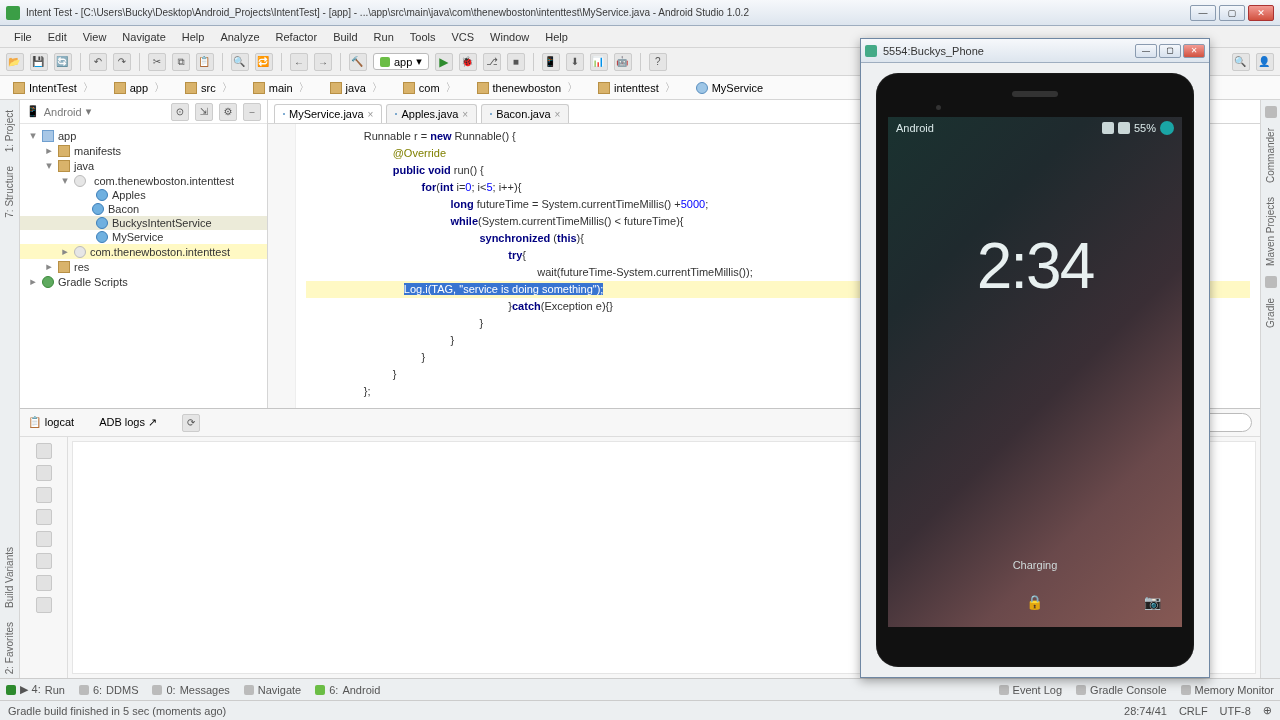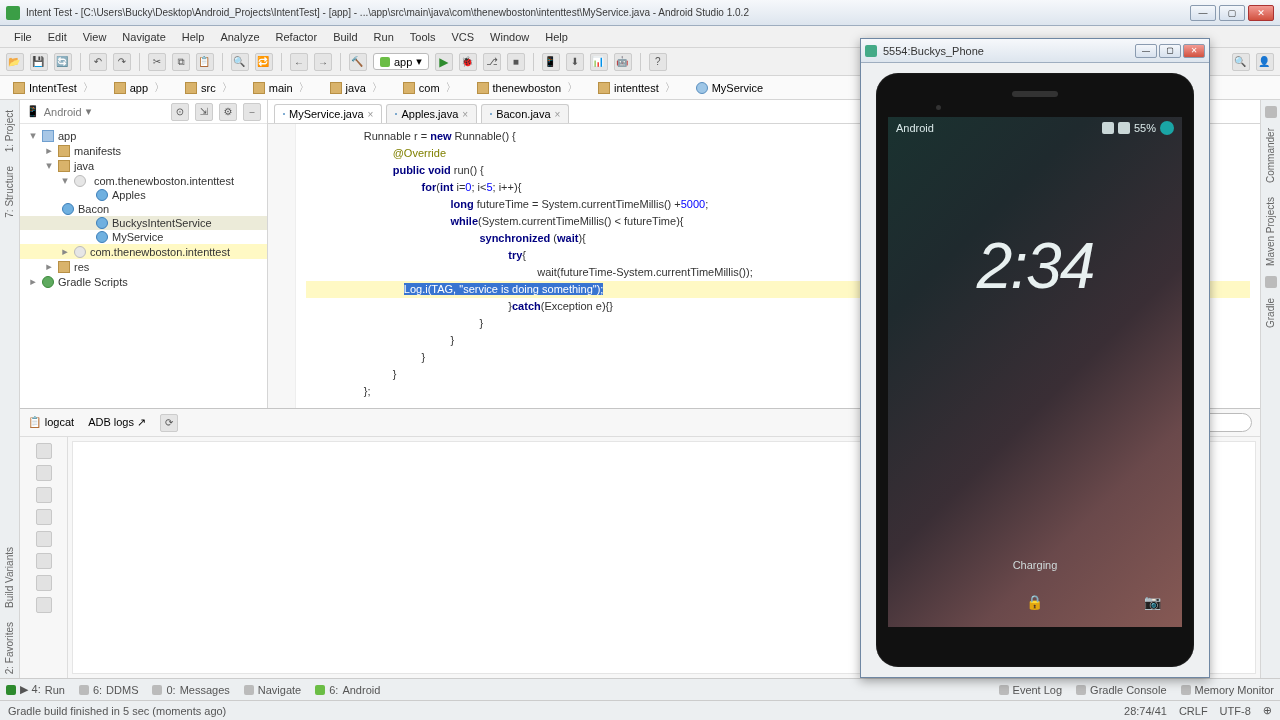--- a/index.html
+++ b/index.html
@@ -68,21 +68,21 @@
 .code .str { color:#008000; }
 .code .ann { color:#808000; }
 .code .num { color:#0000ff; }
 .code .hl-line { background:#fff9c4; display:inline-block; width:100%; }
 .code .sel { background:#3874d1; color:#fff; }
 .code .sel .str { color:#fff; }
 
 
 .bottompanel { height:270px; border-top:1px solid #c5c5c5; background:#f7f7f7; display:flex; flex-direction:column; }
 .bp-title { height:20px; padding:2px 8px; color:#555; border-bottom:1px solid #ddd; }
-.bp-tool { height:28px; display:flex; align-items:center; gap:14px; padding:0 8px; border-bottom:1px solid #ddd; }
+.bp-tool { height:28px; display:flex; align-items:center; gap:25px; padding:0 8px; border-bottom:1px solid #ddd; }
 .bp-tool .lbl { color:#444; }
 .bp-tool select { height:20px; border:1px solid #6a8fbf; background:#fff; padding:0 4px; }
 .bp-tool .srch { border:1px solid #bbb; border-radius:10px; padding:2px 8px; background:#fff; display:flex; align-items:center; gap:4px; }
 .bp-body { flex:1; display:flex; }
 .bp-side { width:48px; border-right:1px solid #ddd; display:flex; flex-direction:column; align-items:center; gap:6px; padding-top:6px; }
 .bp-side .b { width:16px;height:16px; background:#e2e2e2; border:1px solid #c8c8c8; border-radius:2px; }
 .bp-log { flex:1; background:#fff; border:1px solid #e5e5e5; margin:4px; }
 
 
 .toolwinbar { height:22px; background:#eceff1; border-top:1px solid #ccc; display:flex; align-items:center; padding:0 6px; gap:14px; }
@@ -105,21 +105,21 @@
 .emu-win .b { width:22px;height:14px;border:1px solid #8a9bb0;background:linear-gradient(#f4f7fb,#d7e1ee);border-radius:2px;display:flex;align-items:center;justify-content:center;font-size:8px; }
 .emu-win .b.close { background:linear-gradient(#f39b94,#d1513f); color:#fff; }
 .phone { margin:10px auto; width:318px; height:594px; background:#111; border-radius:22px; padding:44px 12px 40px; position:relative; box-shadow:inset 0 0 2px #333; }
 .phone::before { content:""; position:absolute; top:18px; left:50%; transform:translateX(-50%); width:46px; height:6px; background:#333; border-radius:3px; }
 .phone .spk { position:absolute; top:32px; left:60px; width:5px;height:5px;background:#333;border-radius:50%; }
 .screen { width:294px; height:510px; position:relative; overflow:hidden; background:linear-gradient(135deg,#1a3230 0%,#1f2a2e 25%,#3a2e35 55%,#6a494b 75%,#865954 100%); }
 .statusrow { height:22px; display:flex; align-items:center; padding:0 8px; color:#d9e8e8; font-size:11px; }
 .statusrow .fill { flex:1; }
 .statusrow .ic { width:12px;height:12px; margin-left:4px; background:#c9d7d7; border-radius:2px; }
 .statusrow .avatar { width:14px;height:14px;border-radius:50%; background:#1aa5a5; margin-left:4px; }
-.clock { text-align:center; color:#e8f0f0; margin-top:90px;font-style:italic; }
+.clock { text-align:center; color:#e8f0f0; margin-top:90px; }
 .clock .time { font-size:64px; font-weight:200; letter-spacing:-2px; }
 .clock .date { font-size:12px; margin-top:4px; }
 .charge { position:absolute; bottom:56px; width:100%; text-align:center; color:#cfdada; font-size:11px; }
 .bottomicons { position:absolute; bottom:16px; width:100%; display:flex; justify-content:space-between; padding:0 20px; }
 .bottomicons .bi { width:18px;height:18px; color:#c7d2d2; display:flex; align-items:center; justify-content:center; font-size:14px; }
 </style>
 </head>
 <body>
 
 <div class="titlebar">
@@ -276,21 +276,21 @@
               <span class="tw">▾</span>
               <span class="ico pkg"></span>
               <span></span>
               <span>com.thenewboston.intenttest</span>
             </div>
           <div class="tree-item" style="padding-left:62px">
               <span class="tw"></span>
               <span class="ico cls"></span>
               <span>Apples</span>
             </div>
-          <div class="tree-item" style="padding-left:28px">
+          <div class="tree-item" style="padding-left:58px">
               <span class="tw"></span>
               <span class="ico cls"></span>
               <span>Bacon</span>
             </div>
           <div class="tree-item sel" style="padding-left:62px">
               <span class="tw"></span>
               <span class="ico cls"></span>
               <span>BuckysIntentService</span>
             </div>
           <div class="tree-item" style="padding-left:62px">
@@ -335,21 +335,21 @@
             </div>
         </div>
         <div class="codewrap">
           <div class="gutter-col"></div>
 <div class="code">        <span>Runnable r = </span><span class="kw">new</span><span> Runnable() {</span>
             <span class="ann">@Override</span>
             <span class="kw">public void </span><span>run</span><span>() {</span>
                 <span class="kw">for</span><span>(</span><span class="kw">int</span><span> i=</span><span class="num">0</span><span>; i&lt;</span><span class="num">5</span><span>; i++){</span>
                     <span class="kw">long</span><span> futureTime = System.currentTimeMillis() +</span><span class="num">5000</span><span>;</span>
                     <span class="kw">while</span><span>(System.currentTimeMillis() &lt; futureTime){</span>
-                        <span class="kw">synchronized </span><span>(</span><span class="kw">wait</span><span>){</span>
+                        <span class="kw">synchronized </span><span>(</span><span class="kw">this</span><span>){</span>
                             <span class="kw">try</span><span>{</span>
                                 <span>wait(futureTime-System.currentTimeMillis());</span>
 <span class="hl-line">                                <span class="sel"><span>Log.i(TAG, </span><span class="str">"service is doing something"</span><span>);</span></span></span>
                             <span>}</span><span class="kw">catch</span><span>(Exception e){}</span>
                         <span>}</span>
                     <span>}</span>
                 <span>}</span>
             <span>}</span>
         <span>};</span>
 </div>

